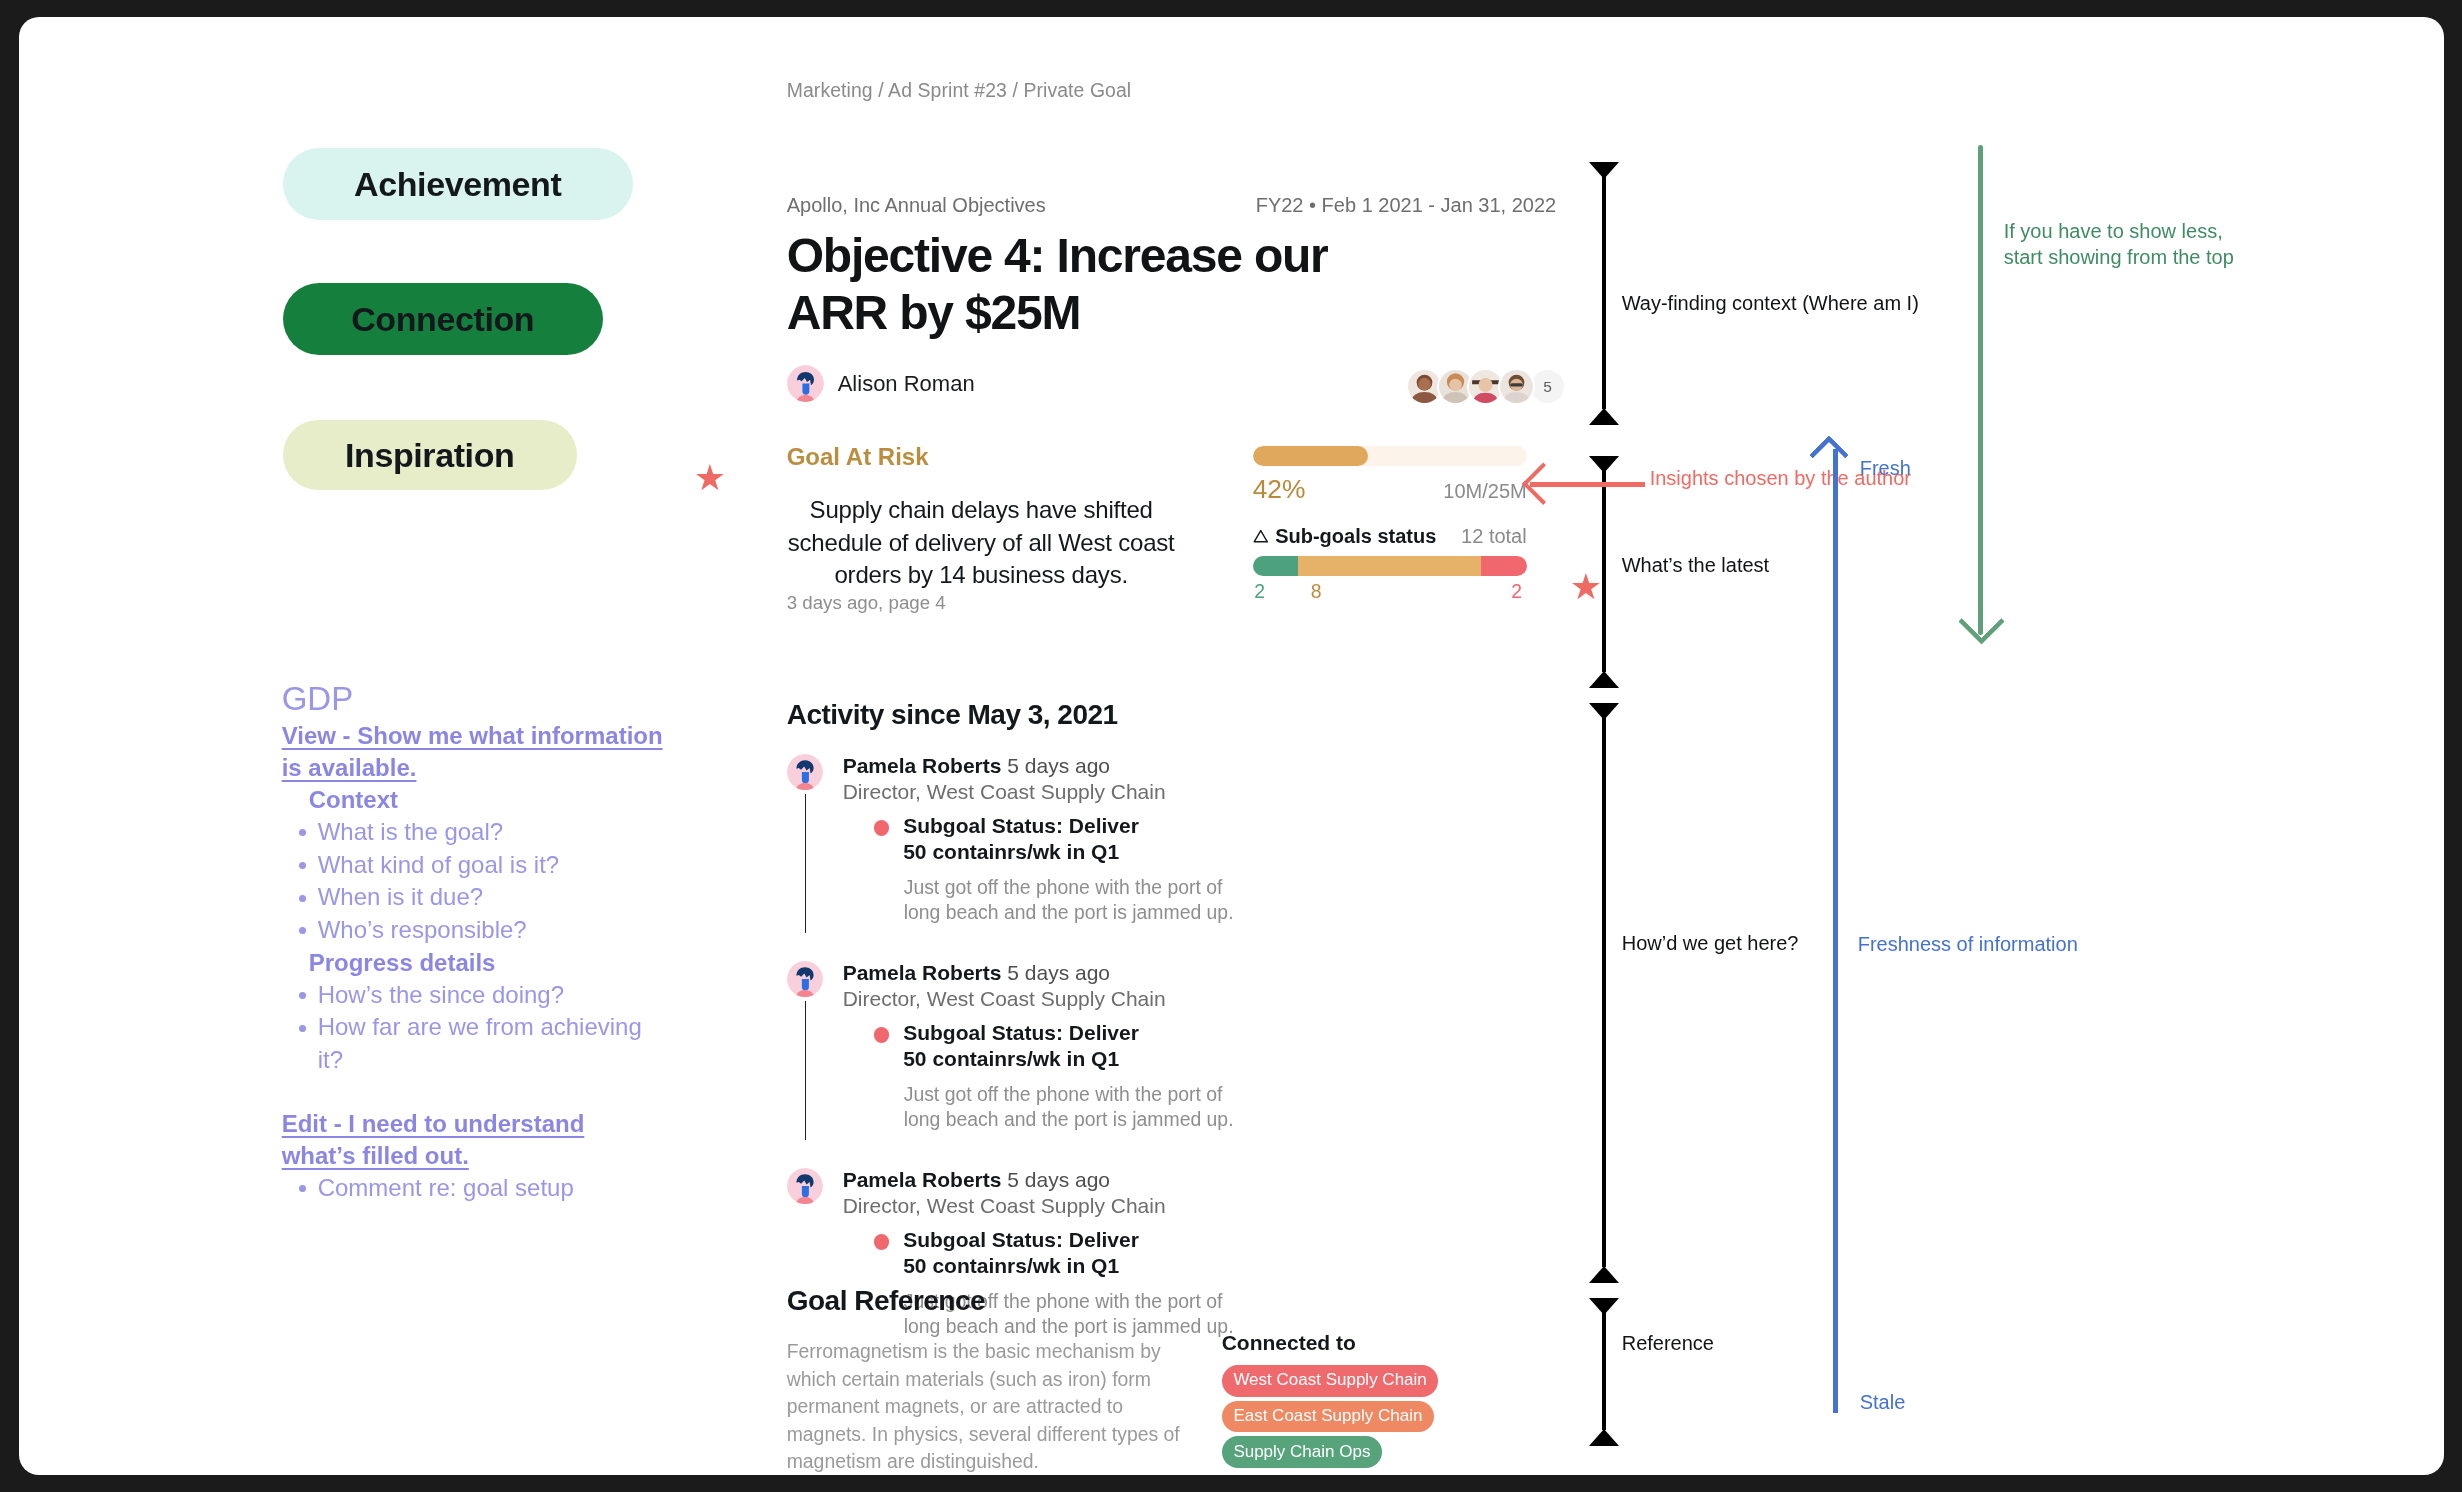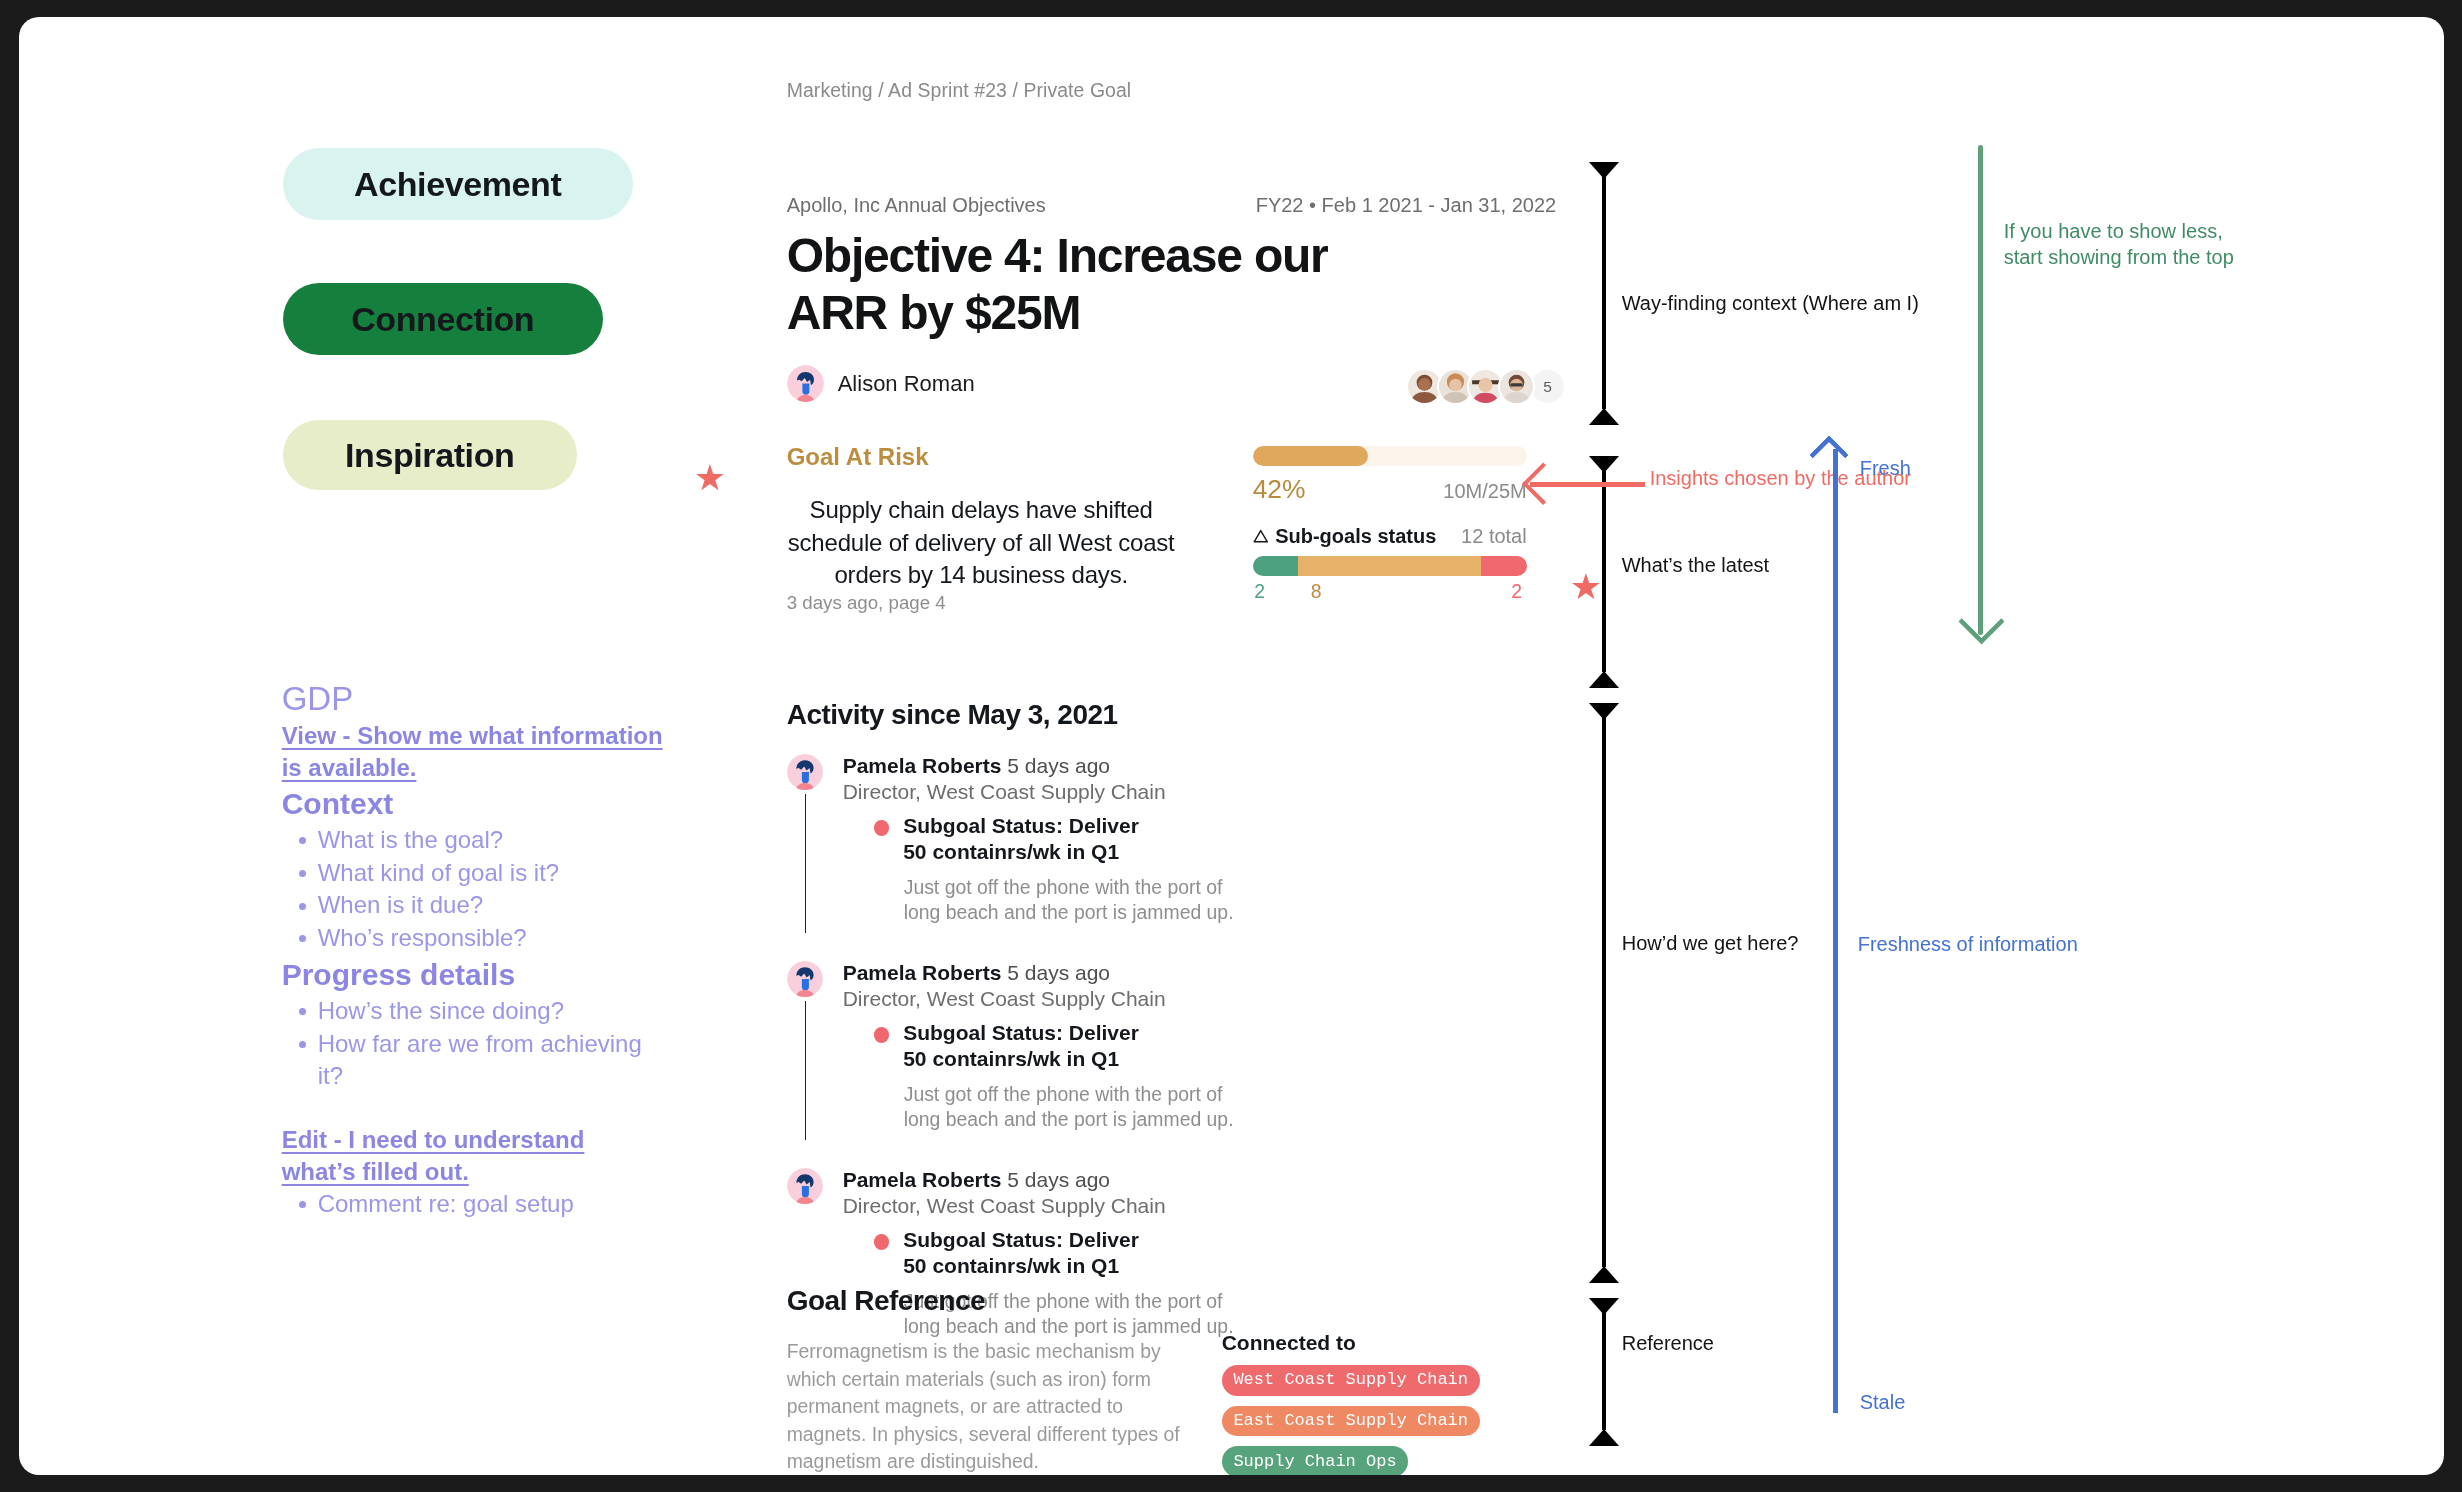--- a/index.html
+++ b/index.html
@@ -70,25 +70,26 @@
   .gdp-link {
     font-size: 24px;
     font-weight: 700;
     color: #8b86e3;
     text-decoration: underline;
     text-underline-offset: 3.9px;
     line-height: 1.34;
     display: block;
   }
   .gdp-sub {
-    font-size: 30px;
+    font-size: 24px;
     font-weight: 700;
     color: #8b86e3;
     line-height: 1.34;
     display: block;
+    margin-left: 27px;
   }
   .gdp-list {
     margin: 0;
     padding-left: 36px;
     list-style: none;
   }
   .gdp-list li {
     position: relative;
     font-size: 24px;
     font-weight: 400;
@@ -367,23 +368,22 @@
   }
   #connected-label {
     font-size: 21px;
     font-weight: 700;
     color: #14181c;
     margin-bottom: 10px;
   }
   #connected-pills {
     display: flex;
     flex-wrap: wrap;
-    gap: 10px;
+    gap: 4px;
     width: 358px;
-    font-family: Liberation Mono, monospace;
   }
   .tag {
     border-radius: 776px;
     padding: 5.4px 11.7px 6.2px;
     font-size: 17px;
     color: #ffffff;
     white-space: nowrap;
   }
 
   

